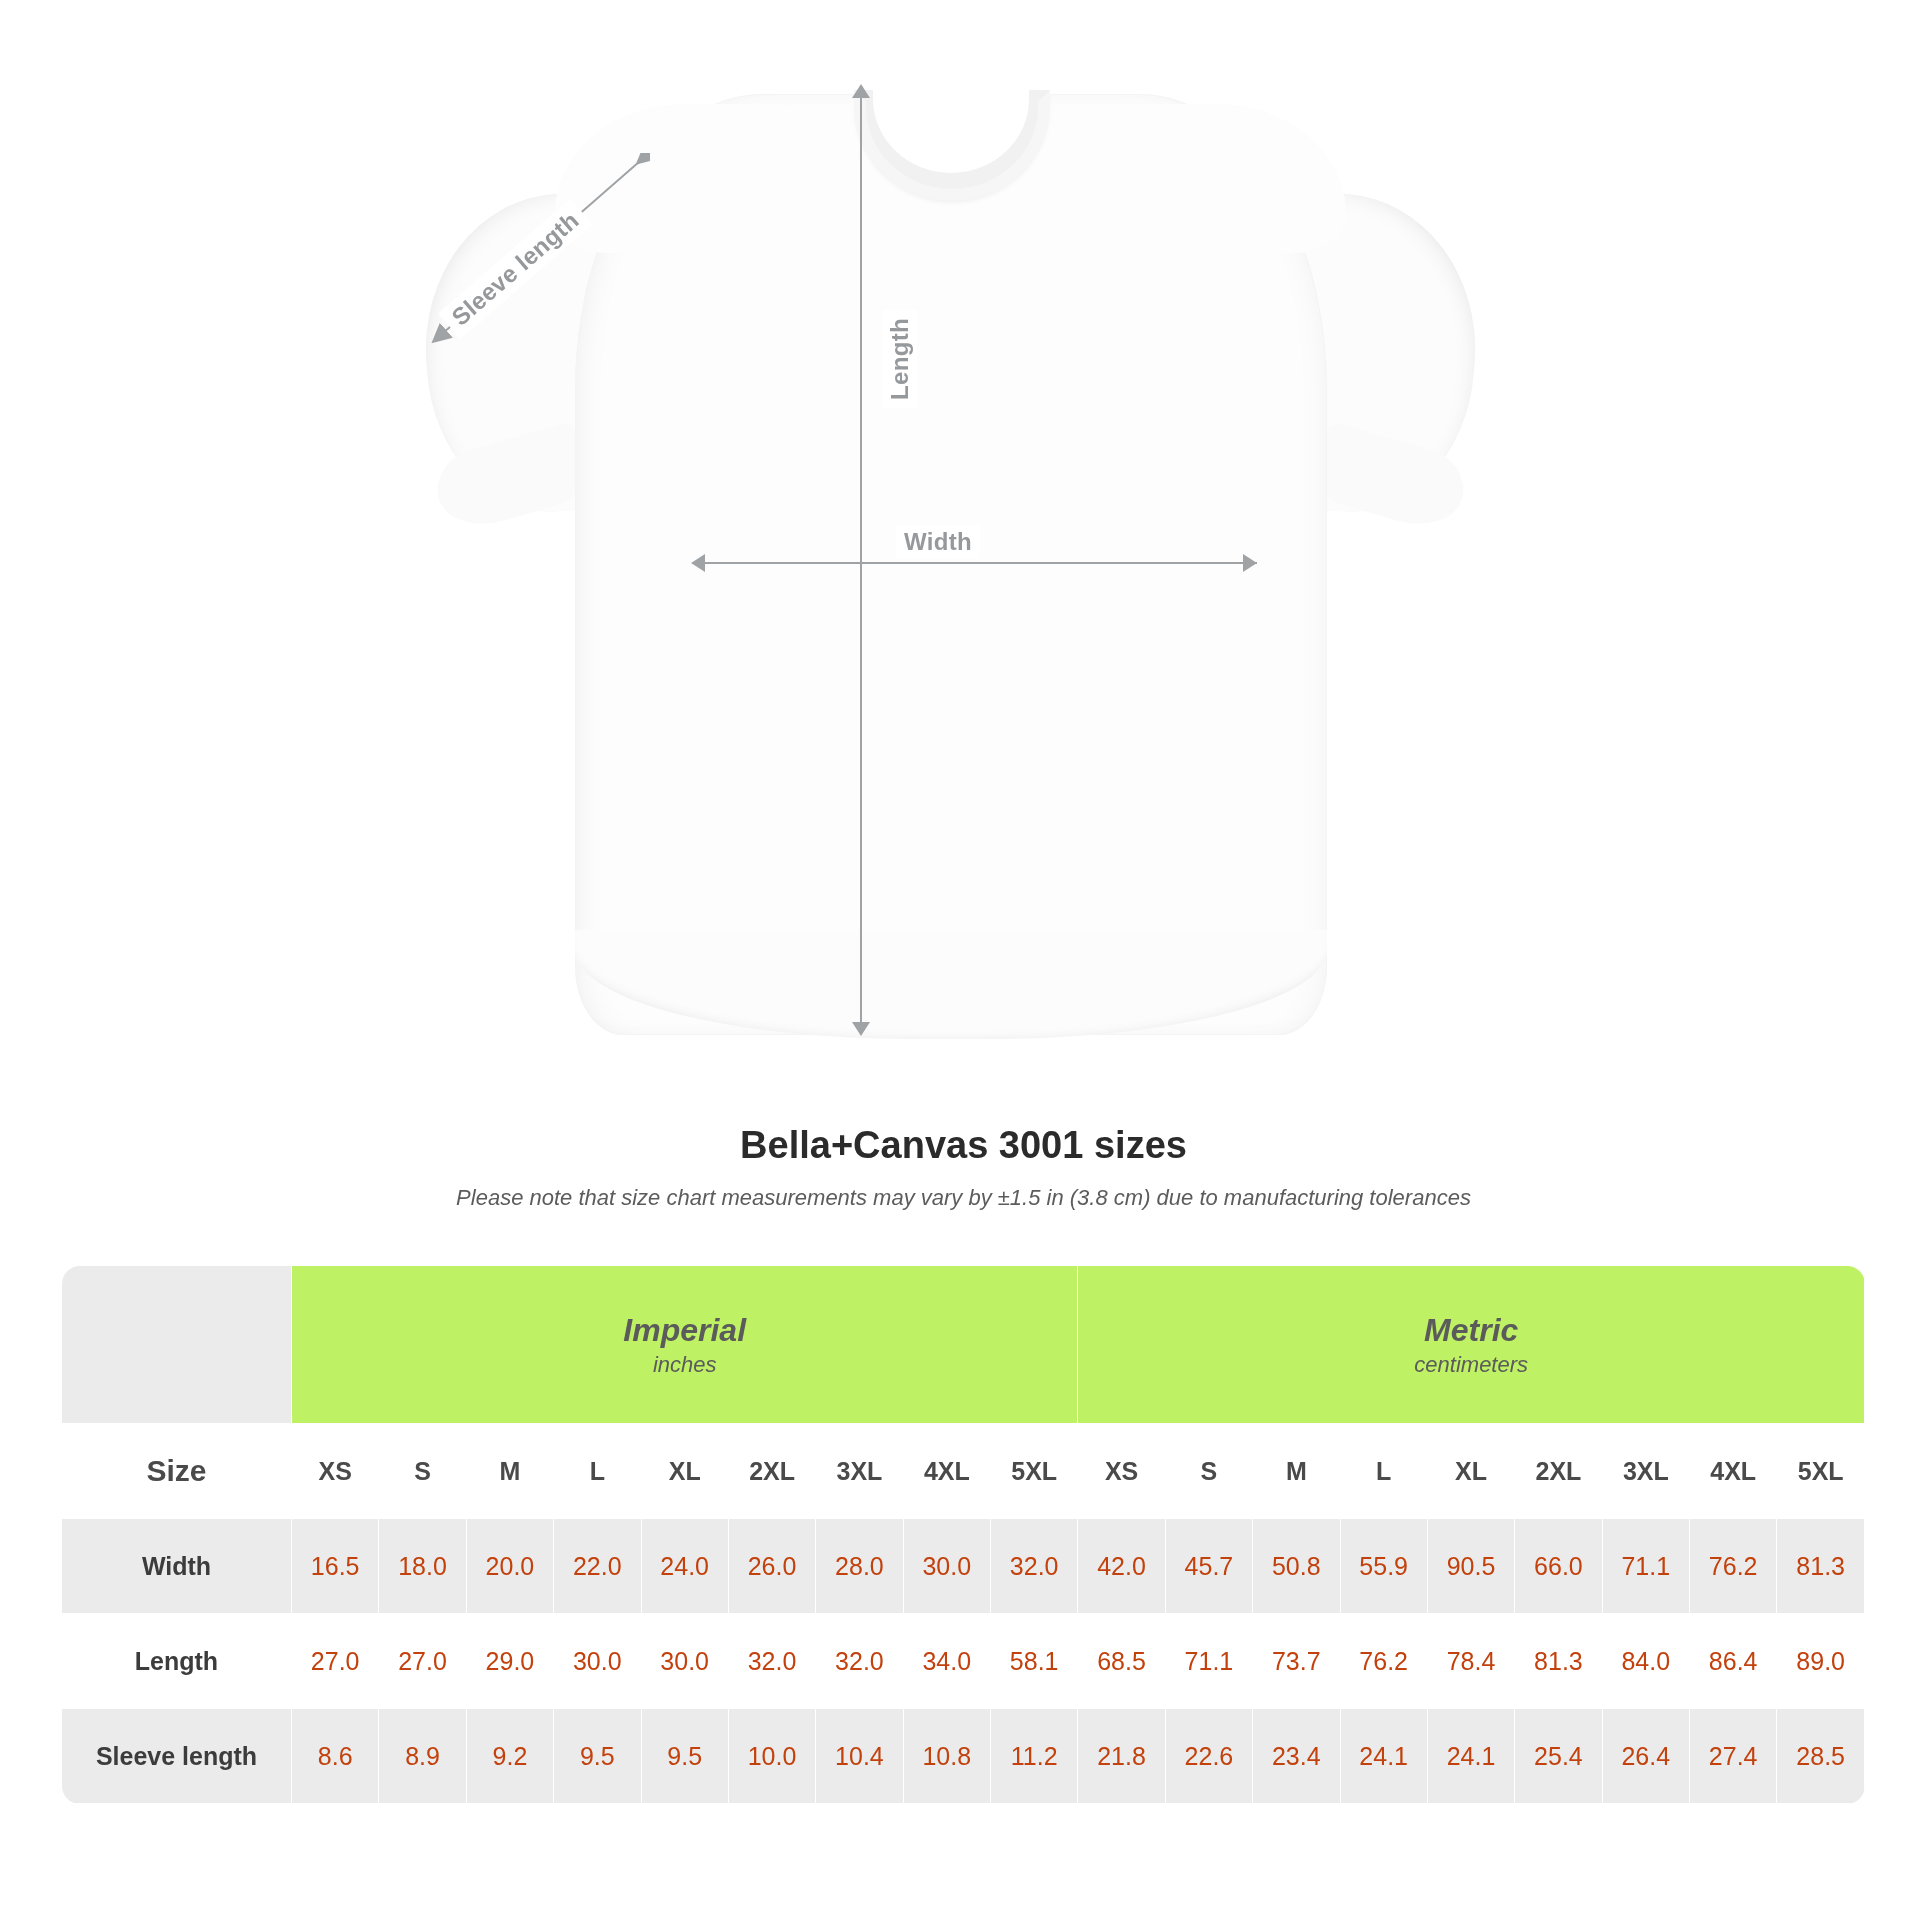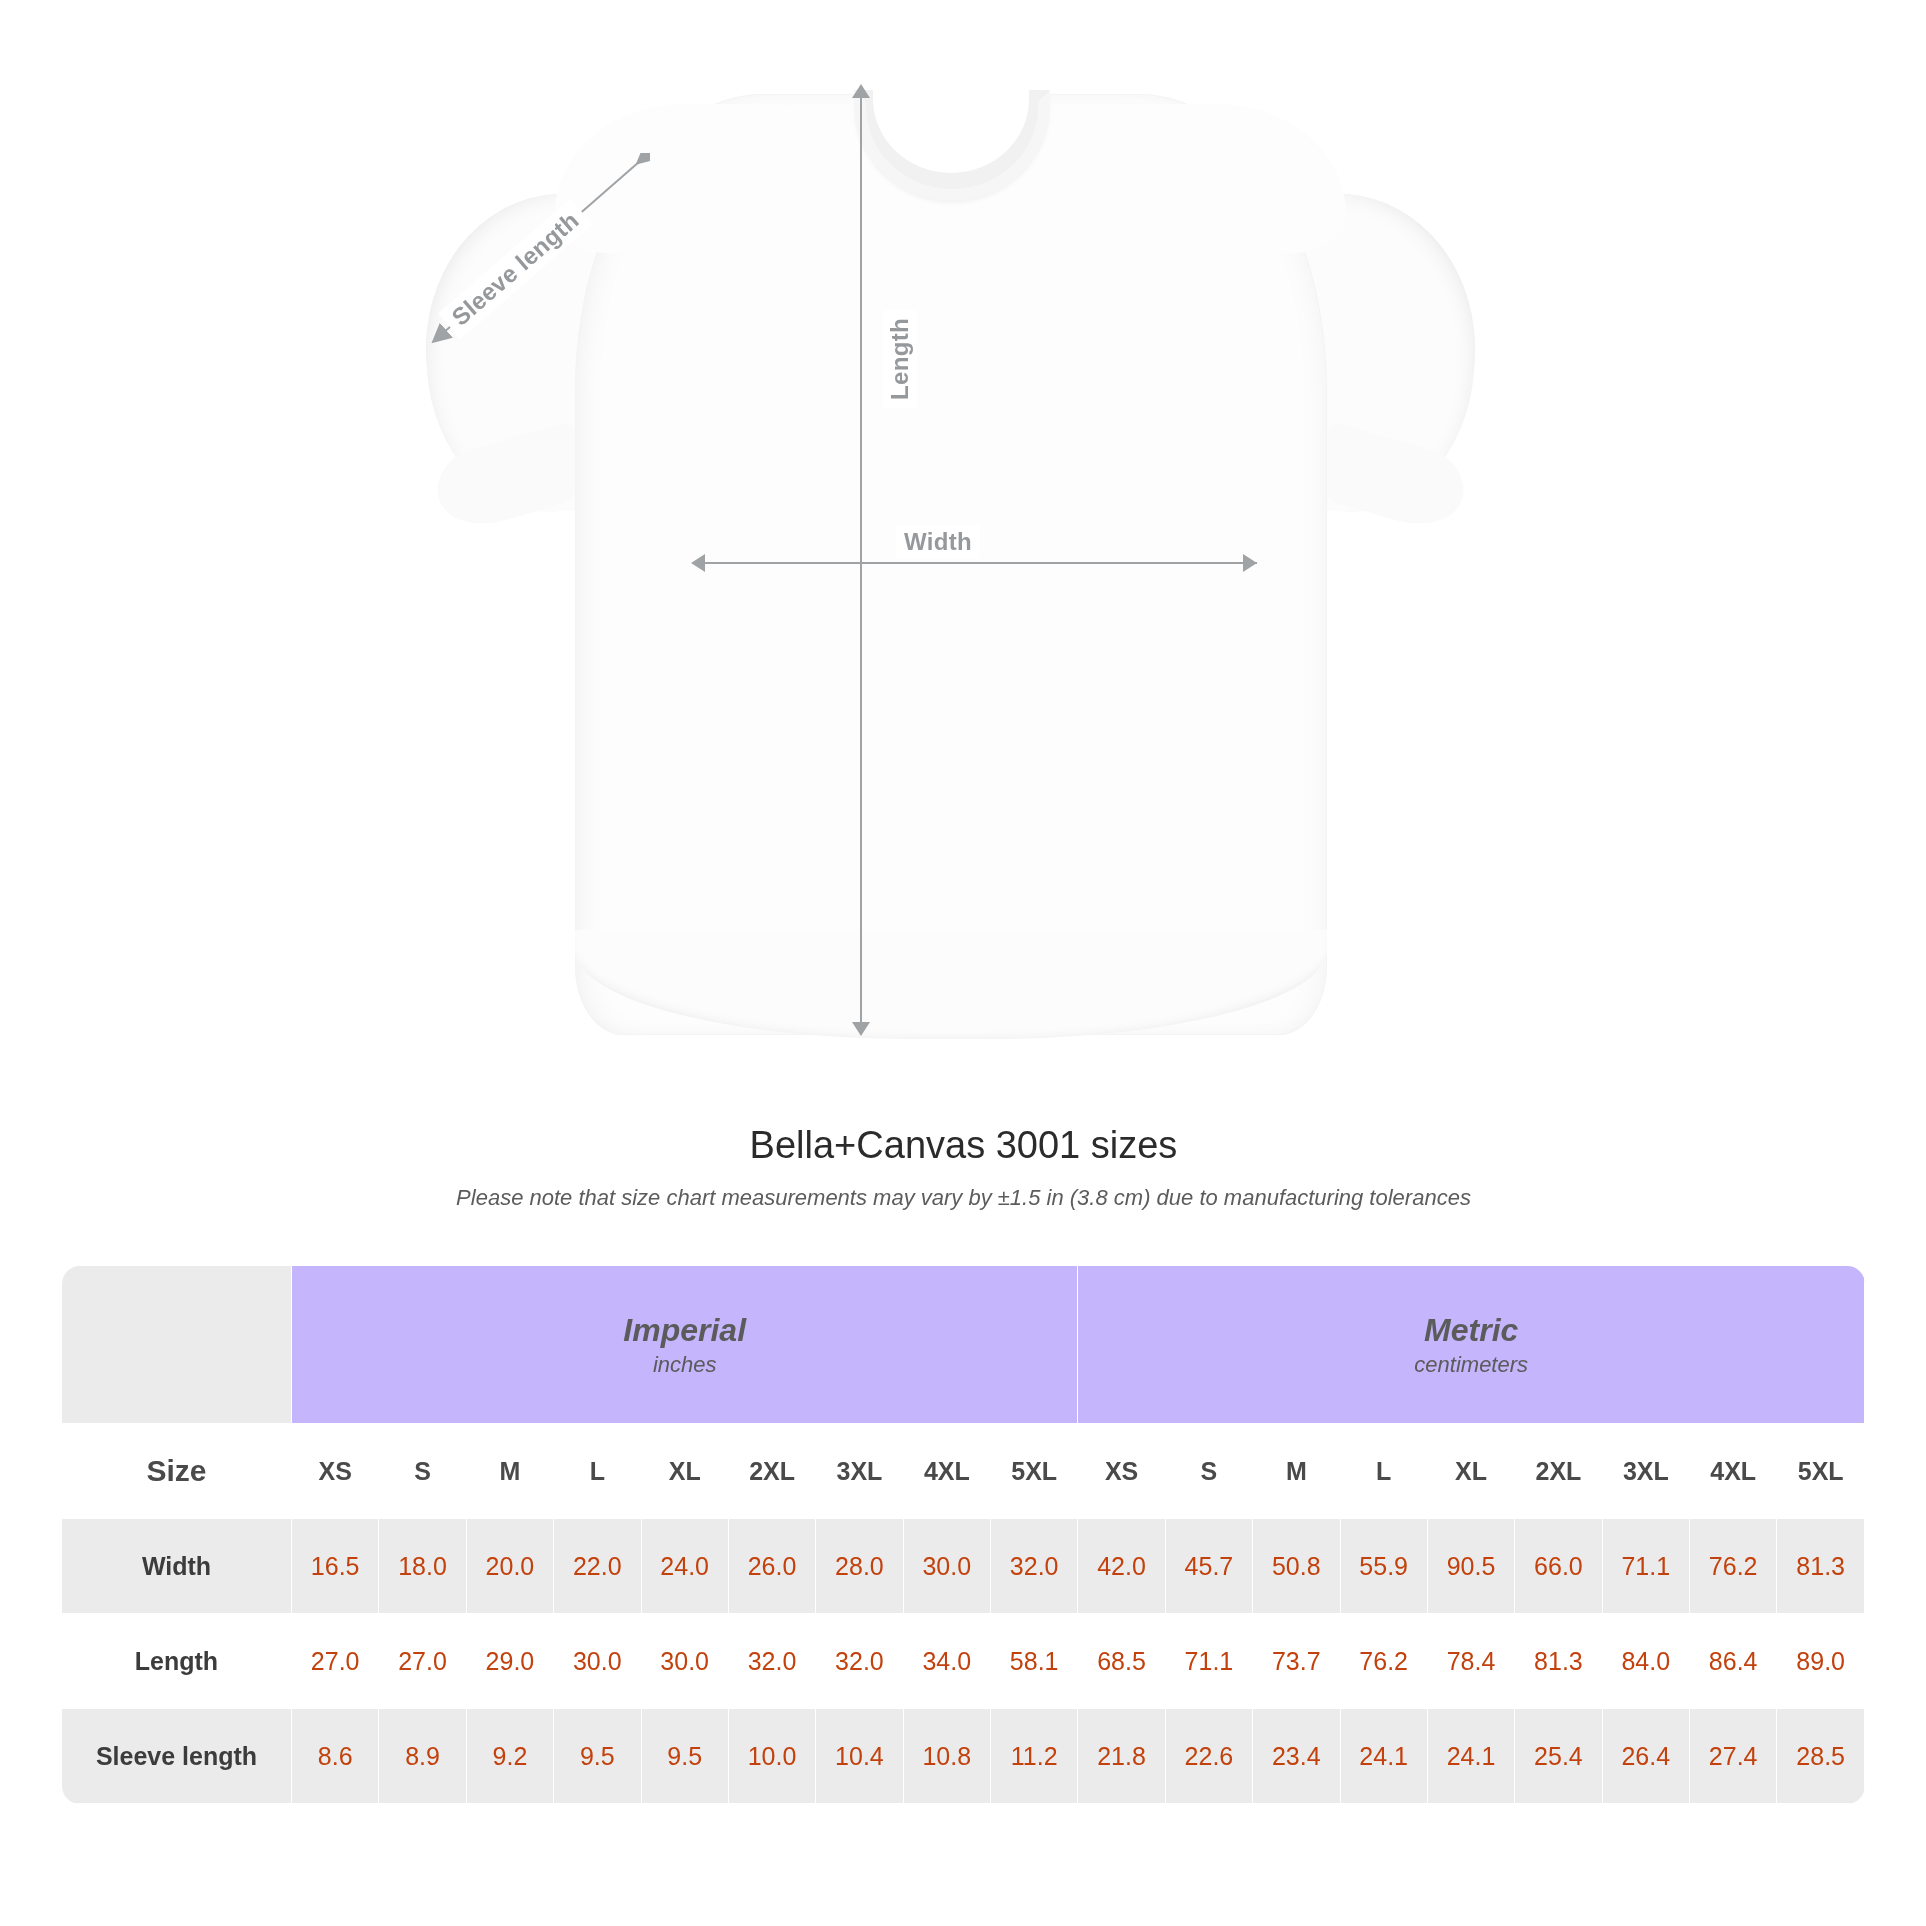--- a/index.html
+++ b/index.html
@@ -198,21 +198,21 @@
   
   .heading-block {
     position: absolute;
     left: 0;
     top: 1124px;
     width: 1927px;
     text-align: center;
   }
   .chart-title {
     font-size: 38px;
-    font-weight: normal;
+    font-weight: bold;
     color: #2b2b2b;
     margin: 0;
   }
   .chart-note {
     font-size: 22px;
     font-style: italic;
     color: #5c5c5c;
     margin: 18px 0 0 0;
   }
 
@@ -234,21 +234,21 @@
     border: 1px solid #ffffff;
     text-align: center;
     font-size: 23px;
     color: #3c3c3c;
     padding: 0;
   }
   col.label-col { width: 230px; }
 
   .unit-head {
     height: 158px;
-    background: #c4b5fd;
+    background: #bef264;
     vertical-align: middle;
   }
   .unit-head .u-name {
     font-size: 32px;
     font-style: italic;
     font-weight: bold;
     color: #5b5b5b;
     display: block;
   }
   .unit-head .u-sub {

